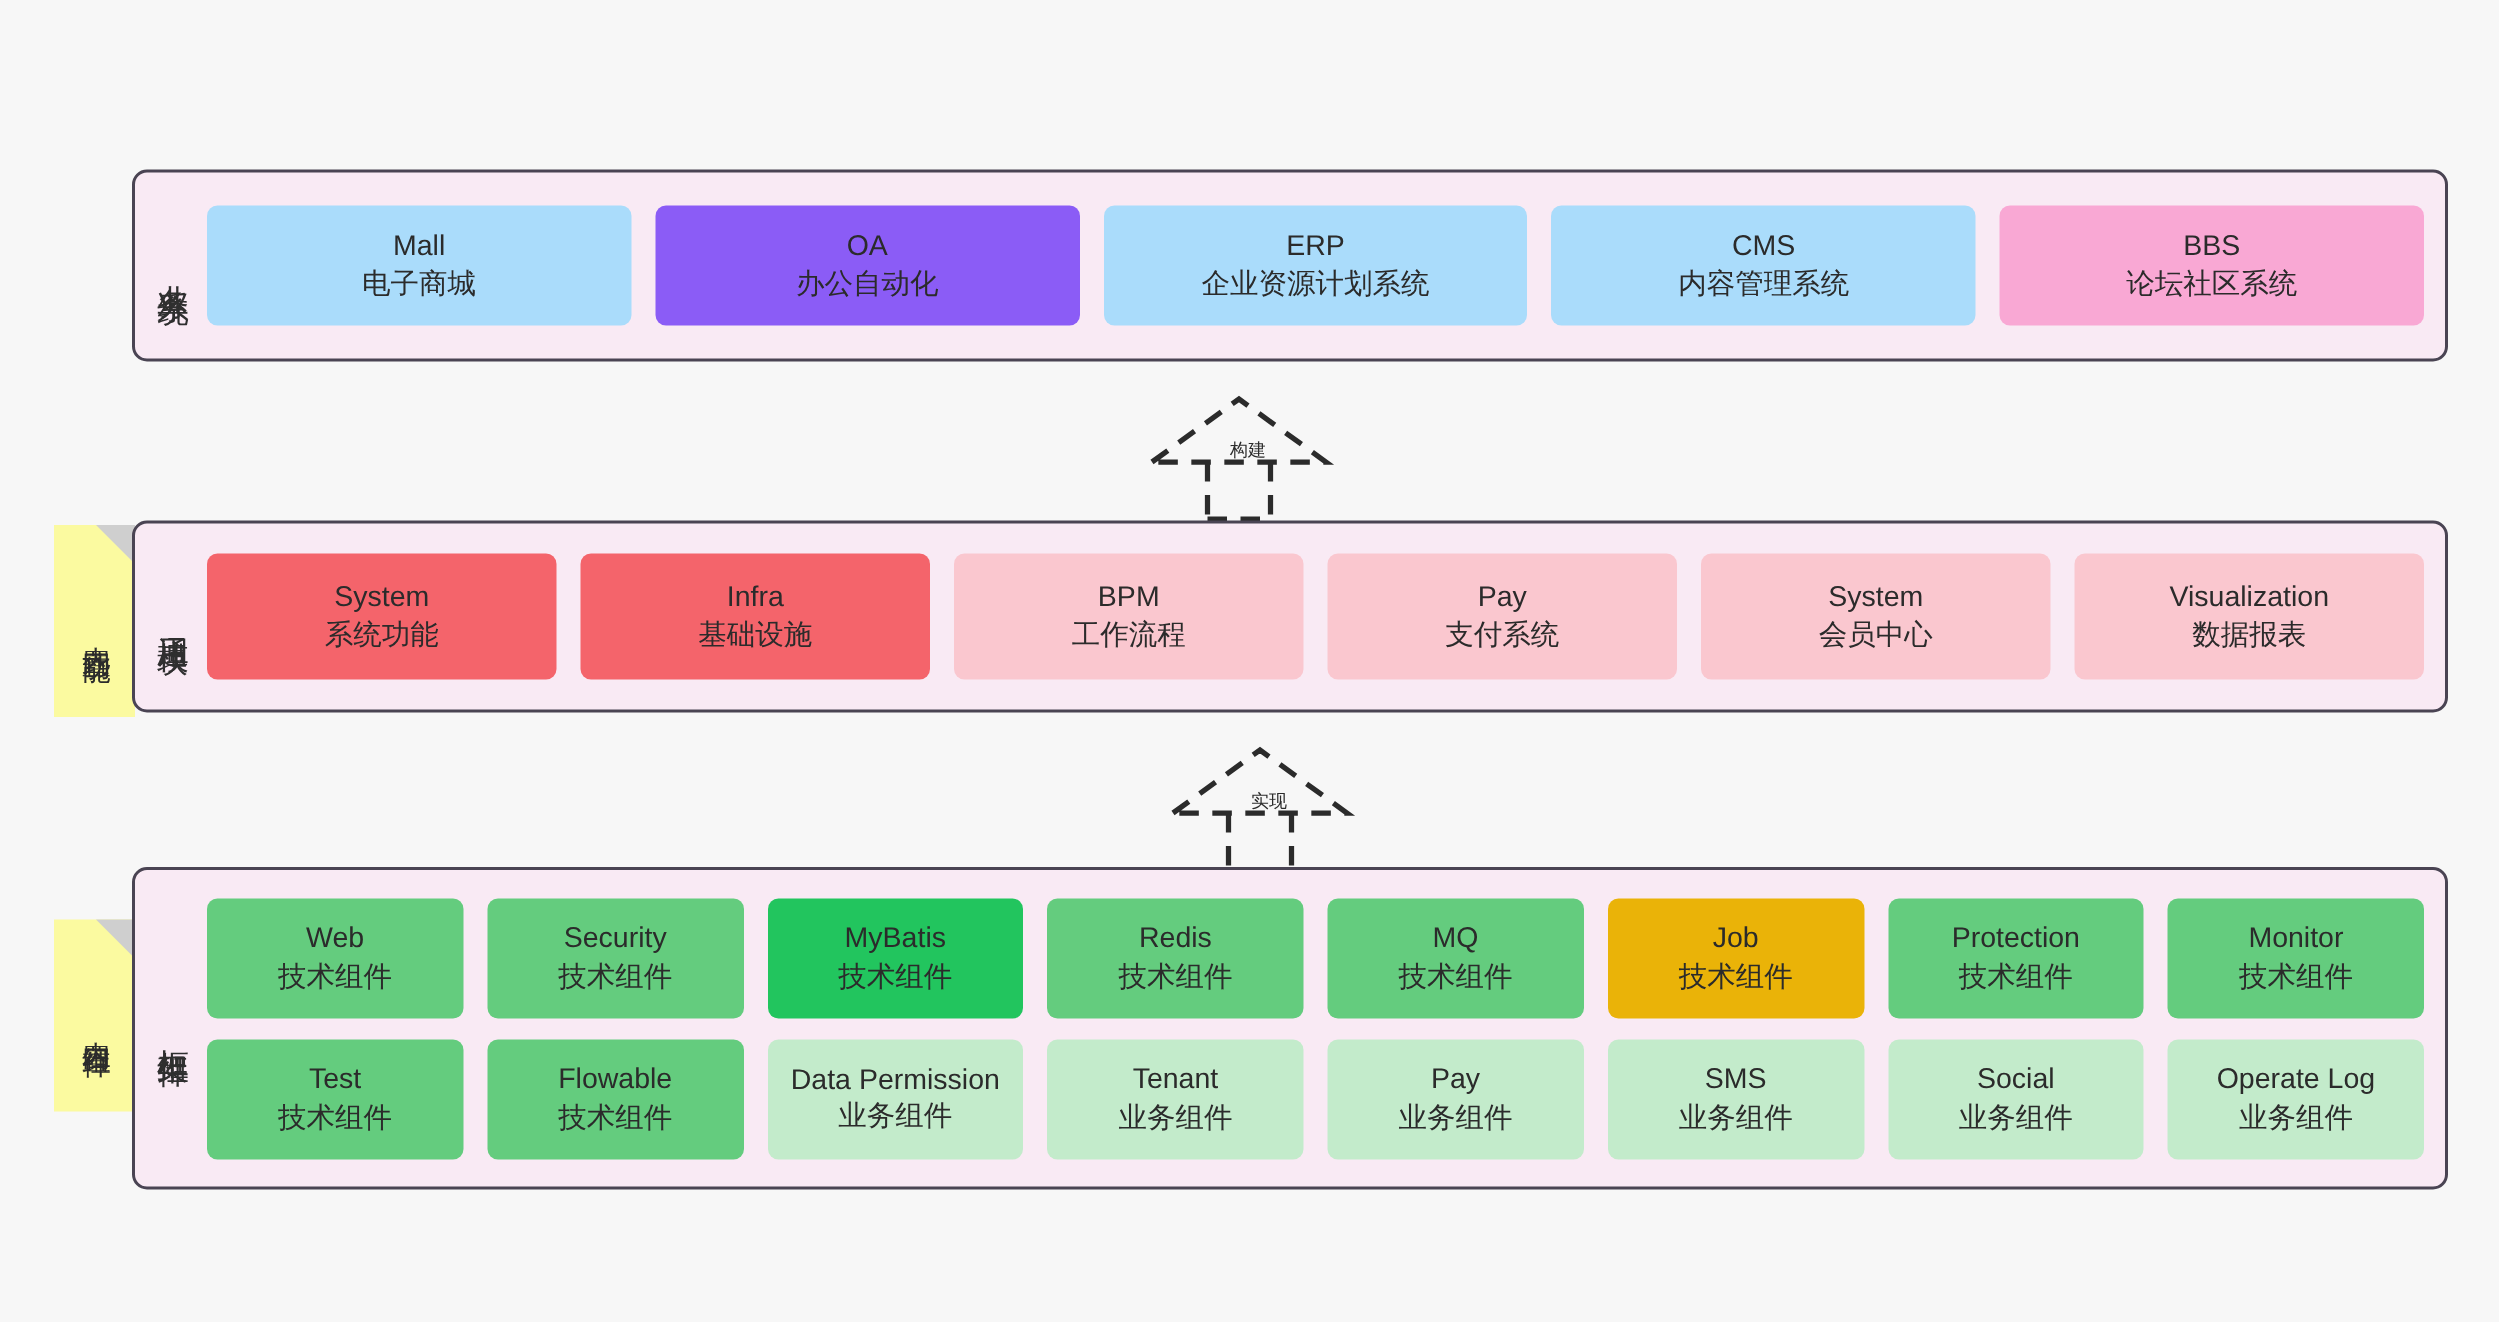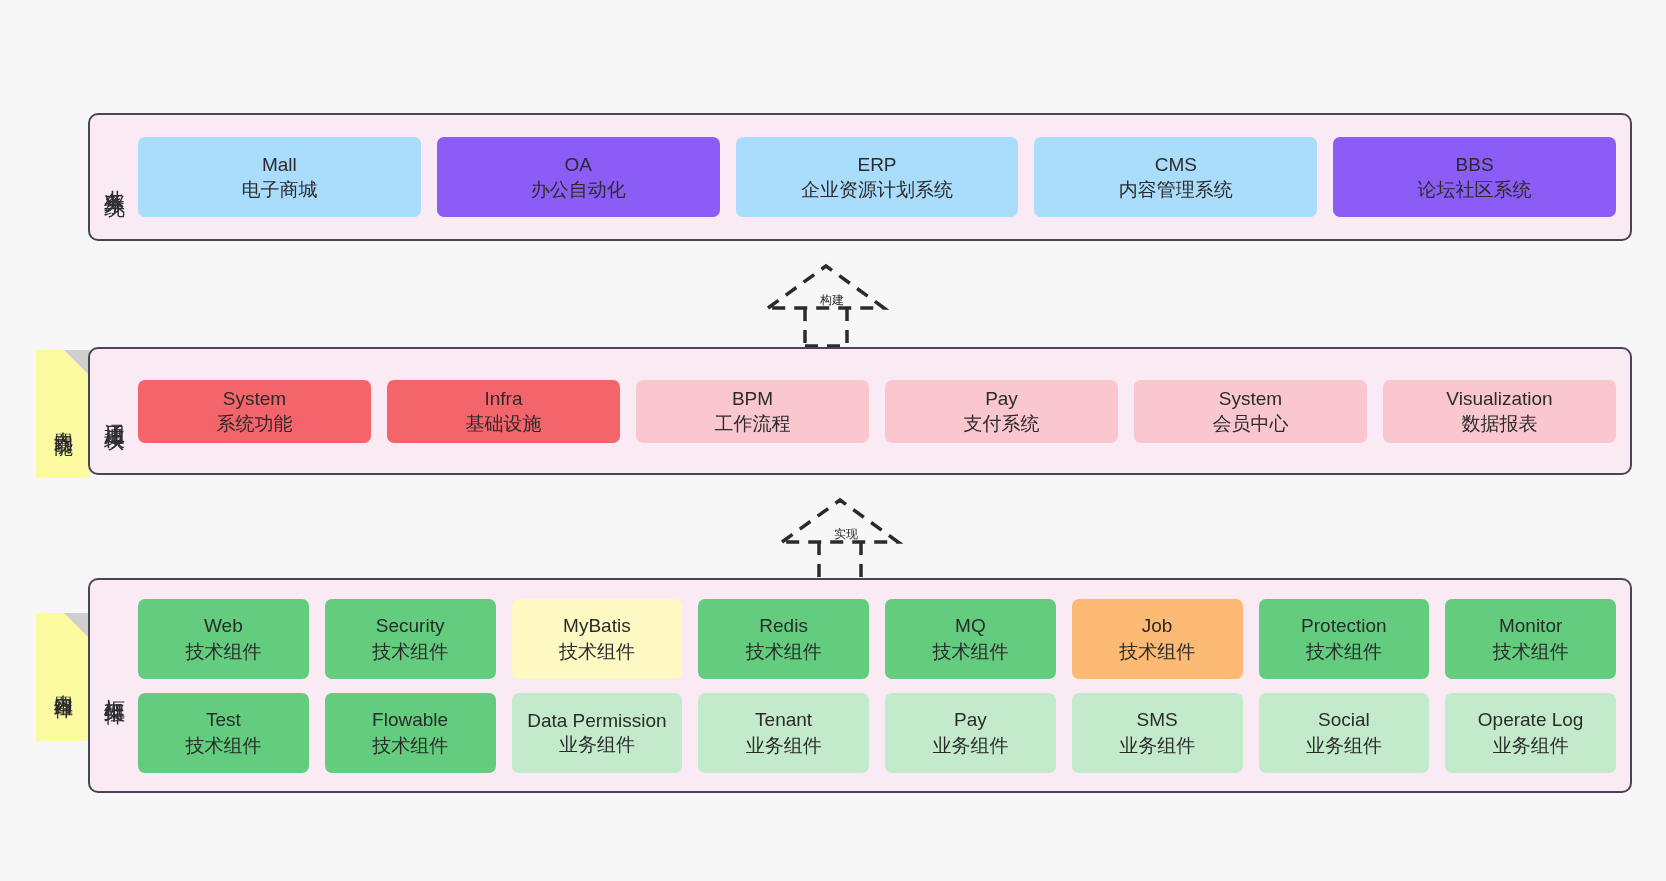--- a/index.html
+++ b/index.html
@@ -138,21 +138,21 @@
           <span class="t2">办公自动化</span>
         </div>
         <div class="card" style="background:#aadcfb;">
           <span class="t1">ERP</span>
           <span class="t2">企业资源计划系统</span>
         </div>
         <div class="card" style="background:#aadcfb;">
           <span class="t1">CMS</span>
           <span class="t2">内容管理系统</span>
         </div>
-        <div class="card" style="background:#8b5cf6;">
+        <div class="card" style="background:#f9a8d4;">
           <span class="t1">BBS</span>
           <span class="t2">论坛社区系统</span>
         </div>
       </div>
     </div>
   </div>
 
   <div class="connector" style="left:758px; top:258px; width:150px; height:90px;">
     <svg width="150" height="90" viewBox="0 0 150 90">
 
@@ -166,21 +166,21 @@
   </div>
 
   <div class="note" style="left:36px; top:350px; width:54px; height:128px;">
     <div class="note-fold"></div>
     <div class="note-text">内置功能</div>
   </div>
 
   <div class="layer" id="layer-common" style="left:88px; top:347px; width:1544px; height:128px;">
     <div class="layer-title">通用模块</div>
     <div class="layer-body">
-      <div class="row" style="height:63px;">
+      <div class="row" style="height:84px;">
         <div class="card" style="background:#f4646b;">
           <span class="t1">System</span>
           <span class="t2">系统功能</span>
         </div>
         <div class="card" style="background:#f4646b;">
           <span class="t1">Infra</span>
           <span class="t2">基础设施</span>
         </div>
         <div class="card" style="background:#fac7cf;">
           <span class="t1">BPM</span>
@@ -222,33 +222,33 @@
     <div class="layer-body">
       <div class="row" style="height:80px;">
         <div class="card" style="background:#64cc7e;">
           <span class="t1">Web</span>
           <span class="t2">技术组件</span>
         </div>
         <div class="card" style="background:#64cc7e;">
           <span class="t1">Security</span>
           <span class="t2">技术组件</span>
         </div>
-        <div class="card" style="background:#fef9c3;">
+        <div class="card" style="background:#22c55e;">
           <span class="t1">MyBatis</span>
           <span class="t2">技术组件</span>
         </div>
         <div class="card" style="background:#64cc7e;">
           <span class="t1">Redis</span>
           <span class="t2">技术组件</span>
         </div>
         <div class="card" style="background:#64cc7e;">
           <span class="t1">MQ</span>
           <span class="t2">技术组件</span>
         </div>
-        <div class="card" style="background:#fdba74;">
+        <div class="card" style="background:#eab308;">
           <span class="t1">Job</span>
           <span class="t2">技术组件</span>
         </div>
         <div class="card" style="background:#64cc7e;">
           <span class="t1">Protection</span>
           <span class="t2">技术组件</span>
         </div>
         <div class="card" style="background:#64cc7e;">
           <span class="t1">Monitor</span>
           <span class="t2">技术组件</span>

